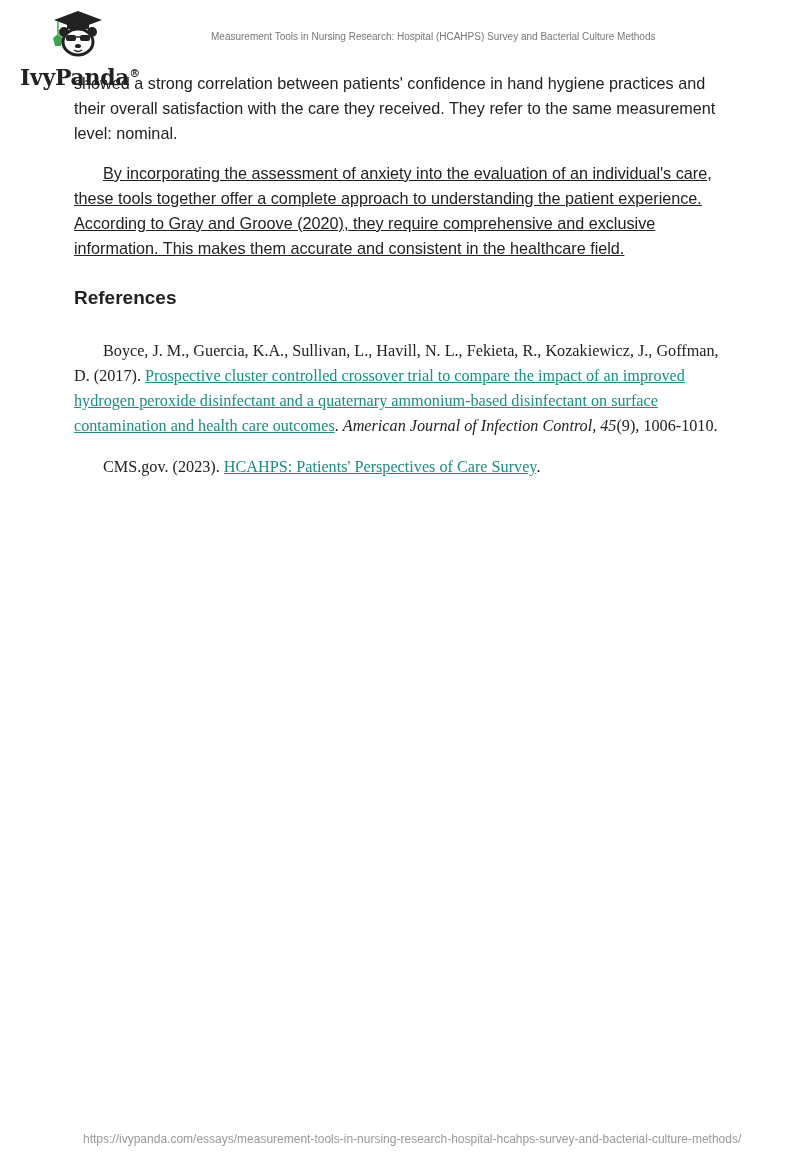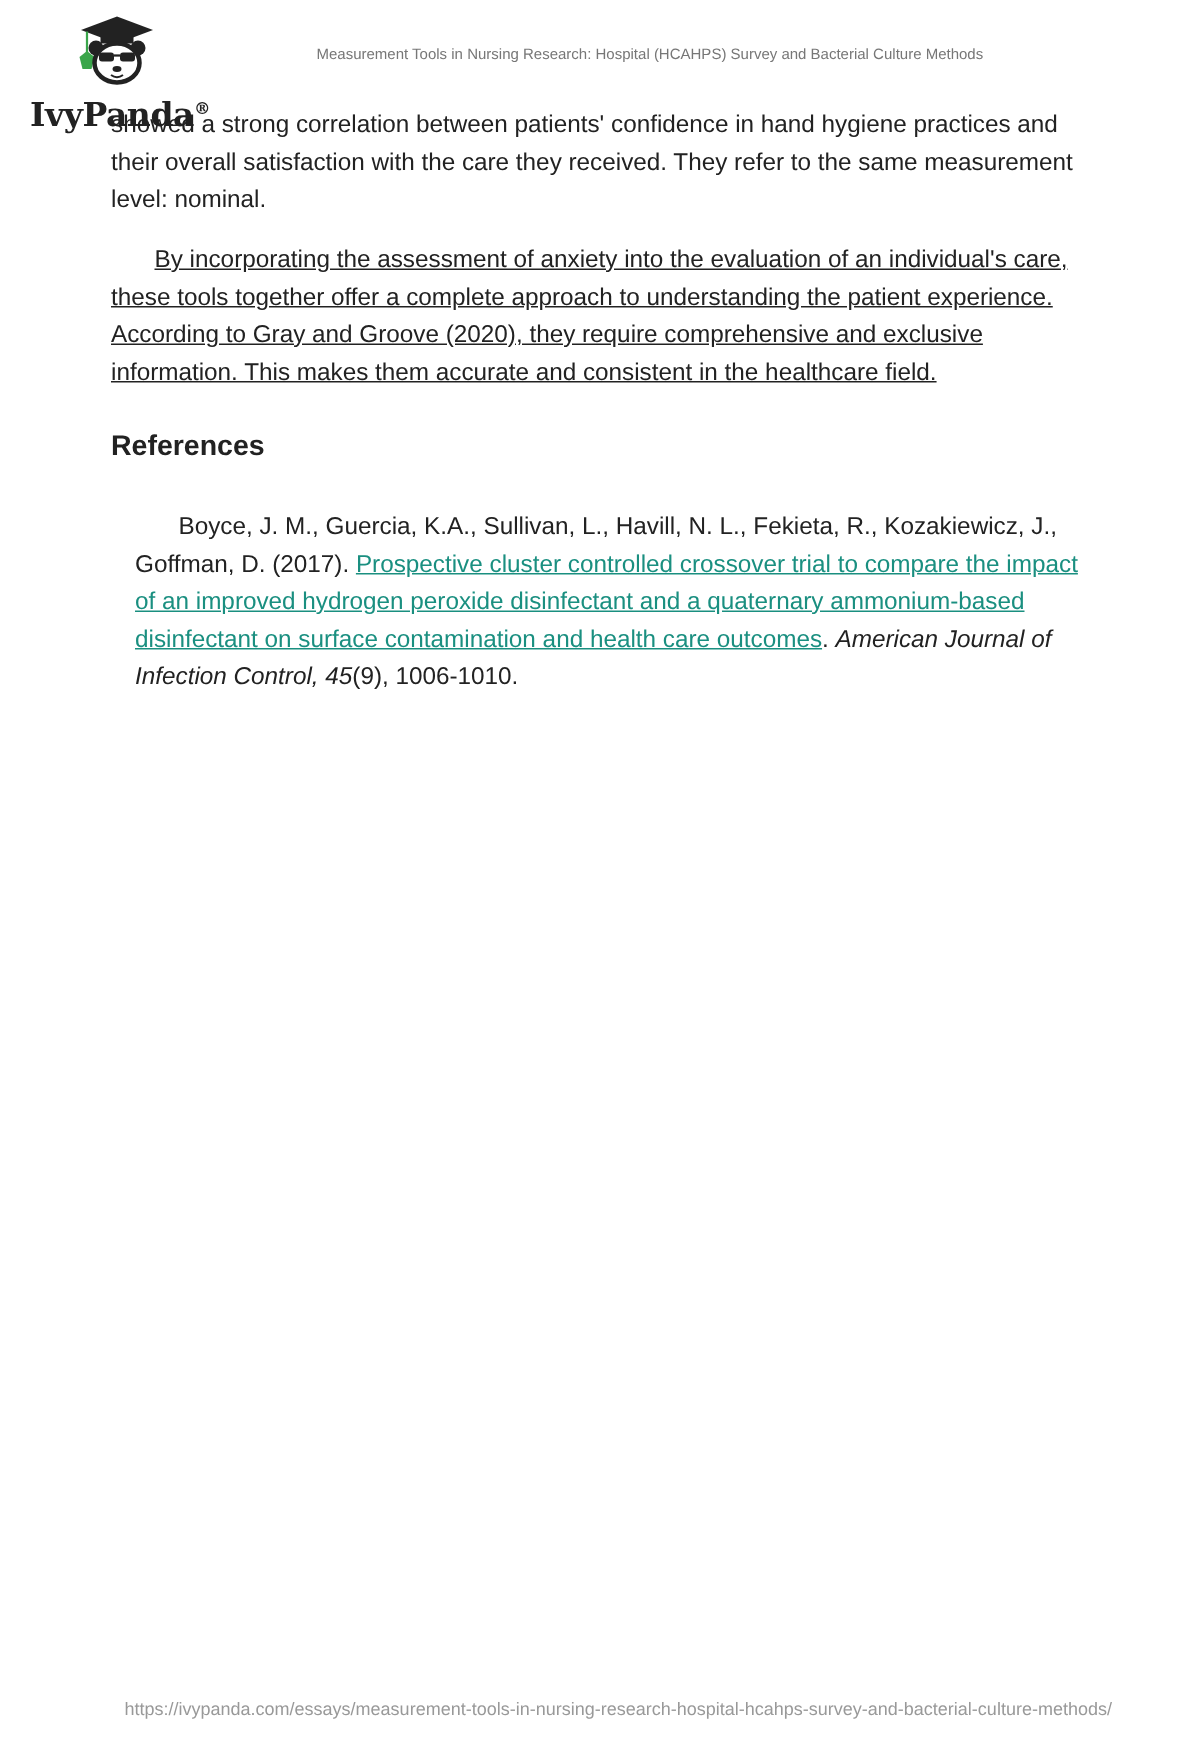--- a/index.html
+++ b/index.html
@@ -9,21 +9,21 @@
   .logo svg { width:58px; height:50px; }
   .logo-text { font-family:"DejaVu Serif", serif; font-weight:bold; font-size:22px; color:#222; margin-left:2px; margin-top:6px; letter-spacing:-0.3px; }
   .logo-text sup { font-size:11px; font-weight:bold; }
   .doc-title { position:absolute; left:211px; top:31px; font-size:10px; color:#777; white-space:nowrap; }
   .content { position:absolute; left:74px; top:71px; width:660px; font-size:16.2px; line-height:25px; color:#222; }
   .content p { margin:0; }
   .p1 { margin-bottom:15px !important; }
   .indent { text-indent:29px;text-decoration:underline; }
   h2 { font-size:19px; font-weight:bold; margin:0; padding:0; line-height:34px; color:#222; position:absolute; left:74px; top:281px; }
   .refs { position:absolute; left:74px; top:339px; width:660px; font-size:16.2px; line-height:25px; }
-  .refs p { margin:0 0 16px 16px; text-indent:29px; }
+  .refs p { margin:0 0 16px 0; text-indent:29px;font-family:Liberation Serif, serif; }
   a { color:#1a8f80; text-decoration:underline; }
   .footer-url { position:absolute; left:83px; top:1132px; font-size:12px; color:#999; white-space:nowrap; }
 </style>
 </head>
 <body>
 
 <div class="header">
   <div class="logo">
     <svg viewBox="0 0 58 50">
 
@@ -48,15 +48,16 @@
 
 <div class="content">
   <p class="p1">showed a strong correlation between patients' confidence in hand hygiene practices and their overall satisfaction with the care they received. They refer to the same measurement level: nominal.</p>
   <p class="indent">By incorporating the assessment of anxiety into the evaluation of an individual's care, these tools together offer a complete approach to understanding the patient experience. According to Gray and Groove (2020), they require comprehensive and exclusive information. This makes them accurate and consistent in the healthcare field.</p>
 </div>
 
 <h2>References</h2>
 
 <div class="refs">
   <p><span>Boyce, J. M., Guercia, K.A., Sullivan, L., Havill, N. L., Fekieta, R., Kozakiewicz, J., Goffman, D. (2017). </span><a href="#">Prospective cluster controlled crossover trial to compare the impact of an improved hydrogen peroxide disinfectant and a quaternary ammonium-based disinfectant on surface contamination and health care outcomes</a><span>. </span><i>American Journal of Infection Control, 45</i><span>(9), 1006-1010.</span></p>
+  <p><span>CMS.gov. (2023). </span><a href="#">HCAHPS: Patients' Perspectives of Care Survey</a><span>.</span></p>
 </div>
 
 <div class="footer-url">https://ivypanda.com/essays/measurement-tools-in-nursing-research-hospital-hcahps-survey-and-bacterial-culture-methods/</div>
 
 </body></html>

